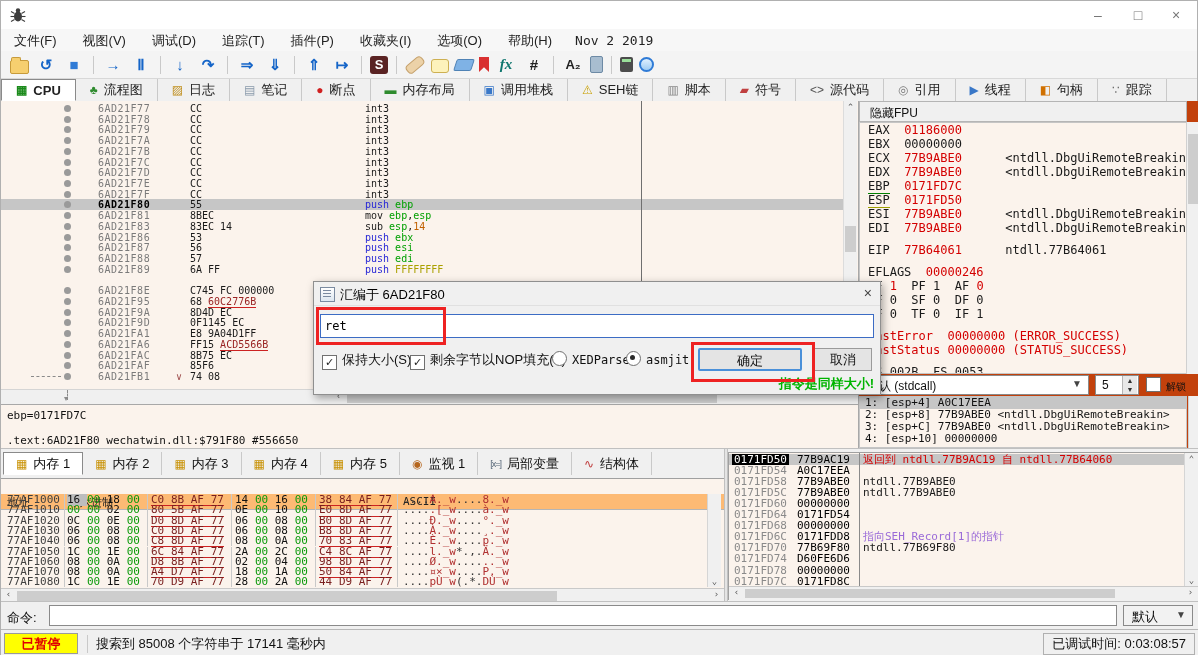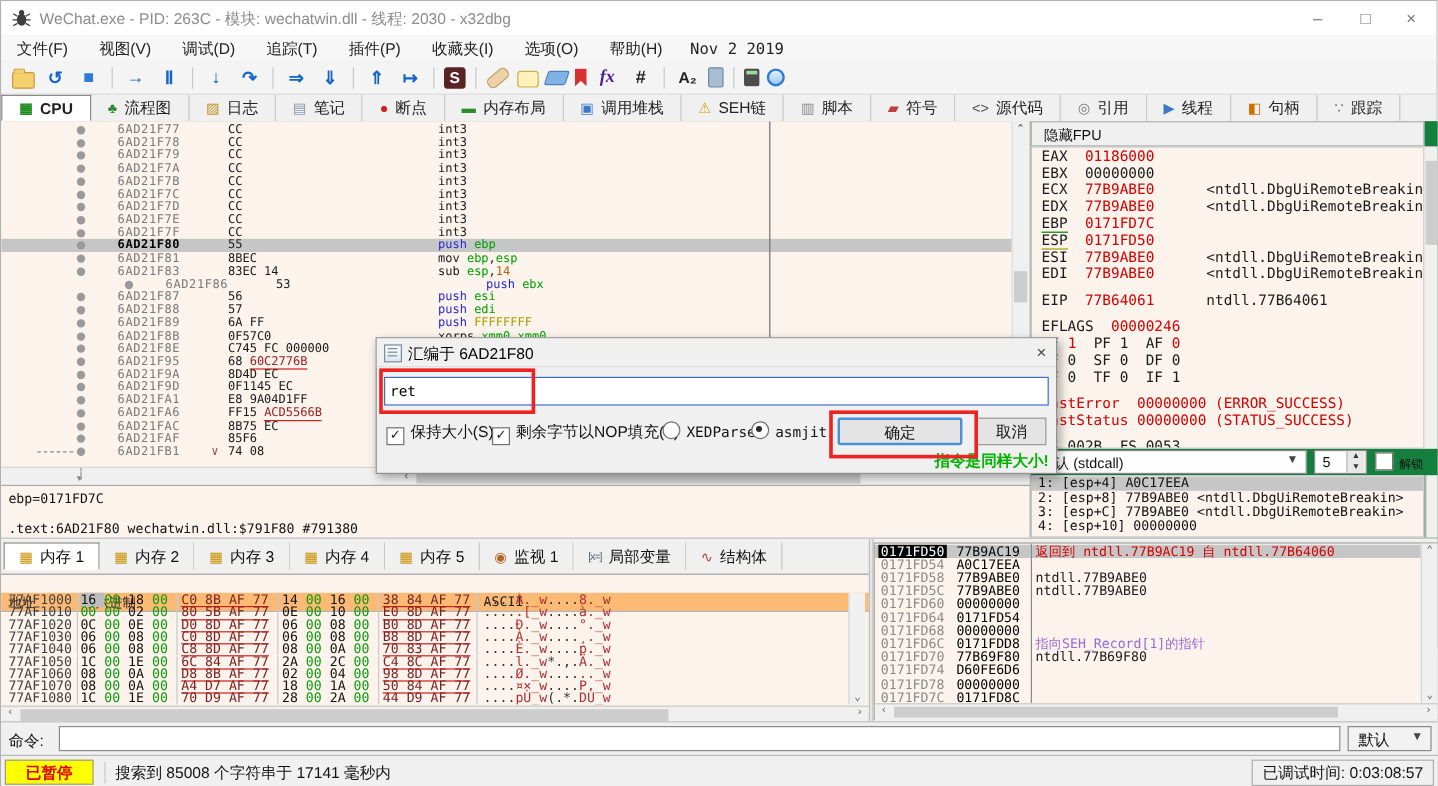--- a/index.html
+++ b/index.html
@@ -66,21 +66,21 @@
   #jump-down::after{content:"▾";position:absolute;left:-4px;top:4px;font-size:8px;color:#8a8a8a;}
   #disasm-hscroll{position:absolute;left:330px;top:288px;width:515px;height:15px;background:#f0f0f0;border-top:1px solid #c9c9c9;}
   #disasm-hthumb{position:absolute;left:16px;top:2px;width:370px;height:11px;background:#cdcdcd;}
 
   
   #infobox{position:absolute;left:0;top:403px;width:858px;height:44px;background:#fbf3ec;border-top:1px solid #a8a8a8;border-right:1px solid #a8a8a8;box-sizing:border-box;font-size:11px;}
   #infobox .l1{position:absolute;left:6px;top:4px;}
   #infobox .l2{position:absolute;left:6px;top:29px;}
 
   
-  #regpane{position:absolute;left:858px;top:100px;width:340px;height:441px;background:#15803d;box-sizing:border-box;}
+  #regpane{position:absolute;left:858px;top:100px;width:340px;height:441px;background:#c2410c;box-sizing:border-box;}
   #fpu-btn{position:absolute;left:0;top:0;width:328px;height:21px;background:#f0f0f0;border:1px solid #b5b5b5;box-sizing:border-box;font-size:12px;padding:3px 0 0 10px;}
   #reg-content{position:absolute;left:0;top:21px;width:328px;height:252px;background:#fbf3ec;border:1px solid #c5c5c5;box-sizing:border-box;overflow:hidden;font-size:12px;}
   .regline{height:14px;line-height:14px;padding-left:8px;white-space:pre;}
   .regspace{height:8px;}
   .k{color:#1a1a1a;} .r{color:#d40000;}
   .ul-g{border-bottom:1px solid #008000;} .ul-o{border-bottom:1px solid #a0a000;}
   #reg-vscroll{position:absolute;right:0;top:21px;width:12px;height:252px;background:#f0f0f0;border-left:1px solid #d0d0d0;}
   #reg-vthumb{position:absolute;left:1px;top:12px;width:10px;height:70px;background:#cdcdcd;}
   #calling-row{position:absolute;left:0;top:273px;width:340px;height:22px;}
   #call-combo{position:absolute;left:2px;top:1px;width:228px;height:20px;background:#fff;border:1px solid #8a8a8a;font-size:12px;padding:2px 0 0 5px;box-sizing:border-box;}
@@ -181,21 +181,20 @@
         <g stroke="#3d3d3d" stroke-width="1.1">
           <line x1="4.5" y1="6.5" x2="1" y2="4.5"></line>
             <line x1="4.2" y1="9.5" x2="0.5" y2="9.5"></line>
           <line x1="4.5" y1="12.5" x2="1" y2="14.5"></line>
             <line x1="11.5" y1="6.5" x2="15" y2="4.5"></line>
           <line x1="11.8" y1="9.5" x2="15.5" y2="9.5"></line>
             <line x1="11.5" y1="12.5" x2="15" y2="14.5"></line>
         </g>
       </svg>
     </span>
-    <span id="title-text">WeChat.exe - PID: 263C - 模块: wechatwin.dll - 线程: 2030 - x32dbg</span>
     <span class="winctl" id="btn-min">–</span>
     <span class="winctl" id="btn-max">□</span>
     <span class="winctl" id="btn-close">×</span>
   </div>
 
   <div id="menubar"><span class="menu-item">文件(F)</span><span class="menu-item">视图(V)</span><span class="menu-item">调试(D)</span><span class="menu-item">追踪(T)</span><span class="menu-item">插件(P)</span><span class="menu-item">收藏夹(I)</span><span class="menu-item">选项(O)</span><span class="menu-item">帮助(H)</span><span id="menu-date">Nov 2 2019</span></div>
   <div id="toolbar">
       <span class="tbi ic-folder"></span>
       <span class="tbi " style="color: rgb(21, 101, 200);">↺</span>
       <span class="tbi " style="color: rgb(47, 123, 214);">■</span>
@@ -211,21 +210,21 @@
       <span class="tbsep"></span>
       <span class="tbi " style="color: rgb(21, 101, 200);">⇑</span>
       <span class="tbi " style="color: rgb(21, 101, 200);">↦</span>
       <span class="tbsep"></span>
       <span class="tbi ic-scylla">S</span>
       <span class="tbsep"></span>
       <span class="tbi ic-patch"></span>
       <span class="tbi ic-comment"></span>
       <span class="tbi ic-label"></span>
       <span class="tbi ic-bookmark"></span>
-      <span class="tbi ic-fx" style="color: #4c1d95;">fx</span>
+      <span class="tbi ic-fx" style="color: #0f766e;">fx</span>
       <span class="tbi ic-hash" style="color: rgb(34, 34, 34);">#</span>
       <span class="tbsep"></span>
       <span class="tbi ic-az" style="color: rgb(34, 34, 34);">A₂</span>
       <span class="tbi ic-device"></span>
       <span class="tbsep"></span>
       <span class="tbi ic-calc"></span>
       <span class="tbi ic-globe"></span>
     </div>
   <div id="tabbar">
       <span class="tab active">
@@ -357,21 +356,21 @@
           <span class="addr">6AD21F81</span>
           <span class="bytes"><span>8BEC</span></span>
           <span class="instr"><span class="mn-k">mov </span><span class="rg">ebp</span><span class="mn-k">,</span><span class="rg">esp</span></span>
         </div>
         <div class="mono drow" style="top: 119.92px;">
           <span class="dot"></span>
           <span class="addr">6AD21F83</span>
           <span class="bytes"><span>83EC 14</span></span>
           <span class="instr"><span class="mn-k">sub </span><span class="rg">esp</span><span class="mn-k">,</span><span class="num">14</span></span>
         </div>
-        <div class="mono drow" style="top: 130.64px; margin-left: 40px;">
+        <div class="mono drow" style="top: 130.64px;">
           <span class="dot"></span>
           <span class="addr">6AD21F86</span>
           <span class="bytes"><span>53</span></span>
           <span class="instr"><span class="mn-b">push </span><span class="rg">ebx</span></span>
         </div>
         <div class="mono drow" style="top: 141.36px;">
           <span class="dot"></span>
           <span class="addr">6AD21F87</span>
           <span class="bytes"><span>56</span></span>
           <span class="instr"><span class="mn-b">push </span><span class="rg">esi</span></span>
@@ -380,26 +379,20 @@
           <span class="dot"></span>
           <span class="addr">6AD21F88</span>
           <span class="bytes"><span>57</span></span>
           <span class="instr"><span class="mn-b">push </span><span class="rg">edi</span></span>
         </div>
         <div class="mono drow" style="top: 162.8px;">
           <span class="dot"></span>
           <span class="addr">6AD21F89</span>
           <span class="bytes"><span>6A FF</span></span>
           <span class="instr"><span class="mn-b">push </span><span class="imm">FFFFFFFF</span></span>
-        </div>
-        <div class="mono drow" style="top: 173.52px;">
-          <span class="dot"></span>
-          <span class="addr">6AD21F8B</span>
-          <span class="bytes"><span>0F57C0</span></span>
-          <span class="instr"><span class="mn-k">xorps </span><span class="rg">xmm0</span><span class="mn-k">,</span><span class="rg">xmm0</span></span>
         </div>
         <div class="mono drow" style="top: 184.24px;">
           <span class="dot"></span>
           <span class="addr">6AD21F8E</span>
           <span class="bytes"><span>C745 FC 000000</span></span>
         </div>
         <div class="mono drow" style="top: 194.96px;">
           <span class="dot"></span>
           <span class="addr">6AD21F95</span>
           <span class="bytes"><span>68 </span><span class="bu">60C2776B</span></span>
@@ -452,21 +445,21 @@
       <div id="jump-down"></div>
     </div>
     <div id="disasm-hscroll">
       <span class="sarrow" style="left:1px;top:1px;">‹</span>
       <div id="disasm-hthumb"></div>
     </div>
   </div>
 
   <div id="infobox" class="mono">
     <div class="l1">ebp=0171FD7C</div>
-    <div class="l2">.text:6AD21F80 wechatwin.dll:$791F80 #791380</div>
+    <div class="l2">.text:6AD21F80 wechatwin.dll:$791F80 #556650</div>
   </div>
 
   <div id="regpane">
     <div id="fpu-btn">隐藏FPU</div>
     <div id="reg-content" class="mono">
         <div class="regline"><span class="k">EAX  </span><span class="r">01186000</span></div>
         <div class="regline"><span class="k">EBX  </span><span class="k">00000000</span></div>
         <div class="regline"><span class="k">ECX  </span><span class="r">77B9ABE0</span><span class="k">      </span><span class="k">&lt;ntdll.DbgUiRemoteBreakin&gt;</span></div>
         <div class="regline"><span class="k">EDX  </span><span class="r">77B9ABE0</span><span class="k">      </span><span class="k">&lt;ntdll.DbgUiRemoteBreakin&gt;</span></div>
         <div class="regline"><span class="k ul-g">EBP</span><span class="k">  </span><span class="r">0171FD7C</span></div>

